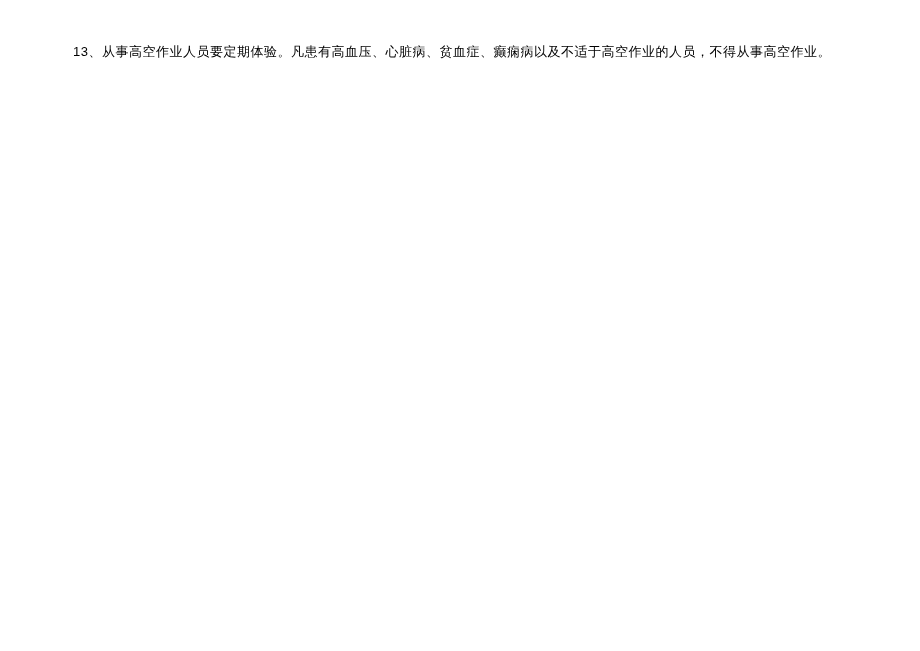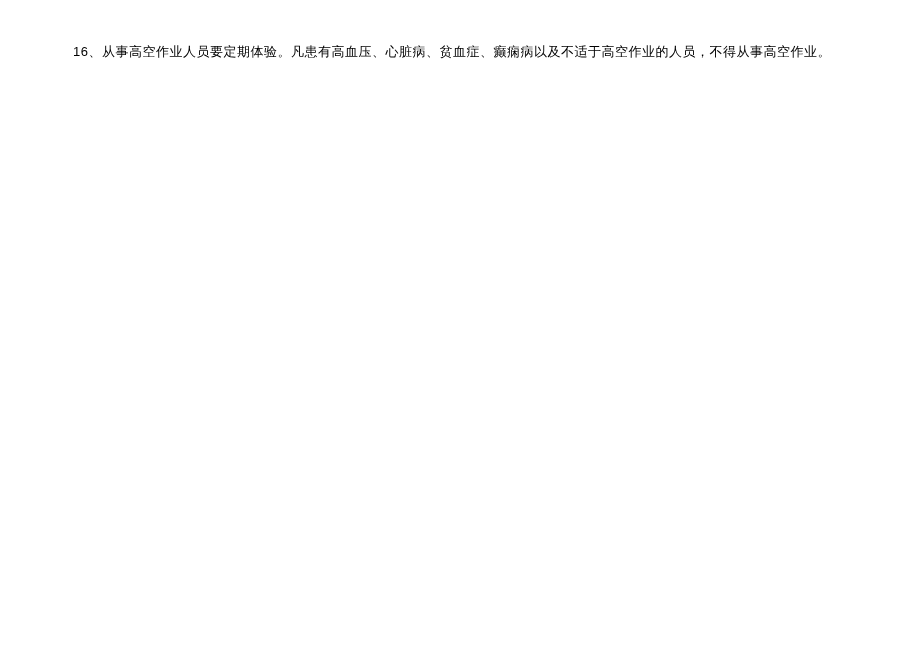--- a/index.html
+++ b/index.html
@@ -28,15 +28,15 @@
     }
     .item-number {
       font-family: Arial, sans-serif;
     }
   </style>
 </head>
 <body>
 
 <div class="content">
   <p class="paragraph">
-    <span class="item-number">16</span><span>、</span><span>从事高空作业人员要定期体验。凡患有高血压、心脏病、贫血症、癫痫病以及不适于高空作业的人员，不得从事高空作业。</span>
+    <span class="item-number">13</span><span>、</span><span>从事高空作业人员要定期体验。凡患有高血压、心脏病、贫血症、癫痫病以及不适于高空作业的人员，不得从事高空作业。</span>
   </p>
 </div>
 
 </body></html>

